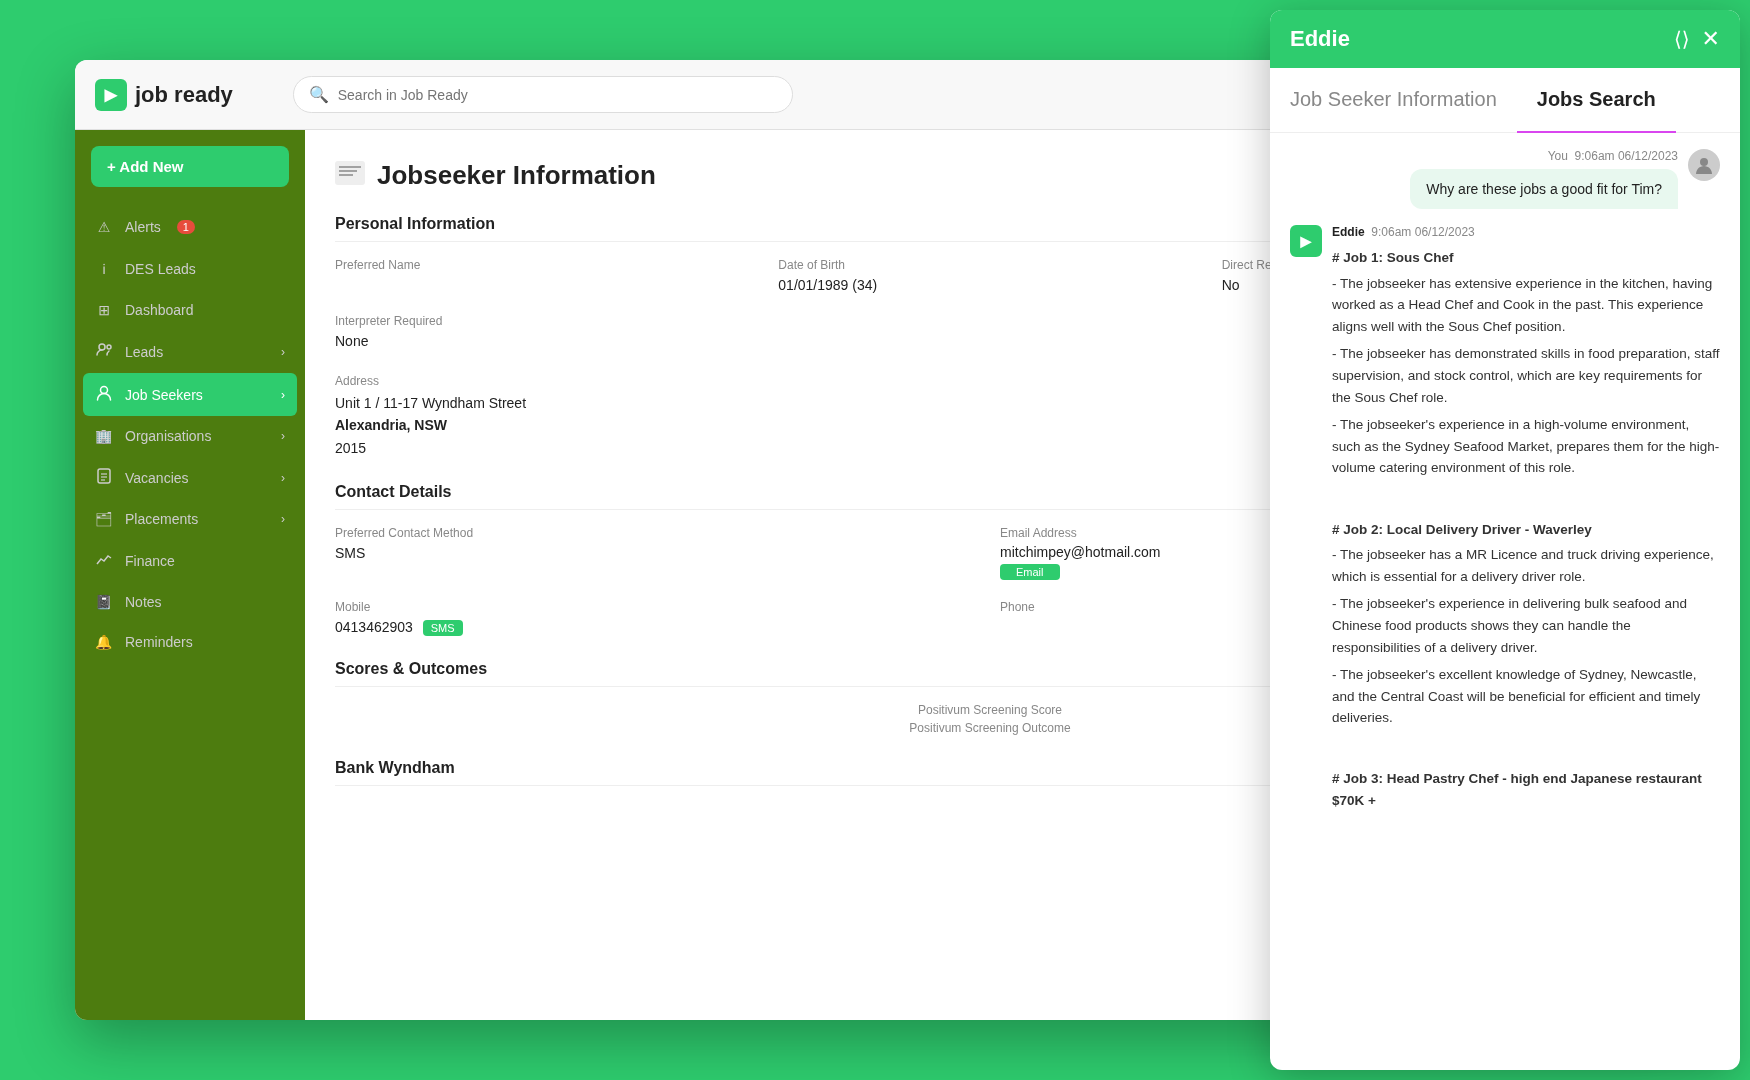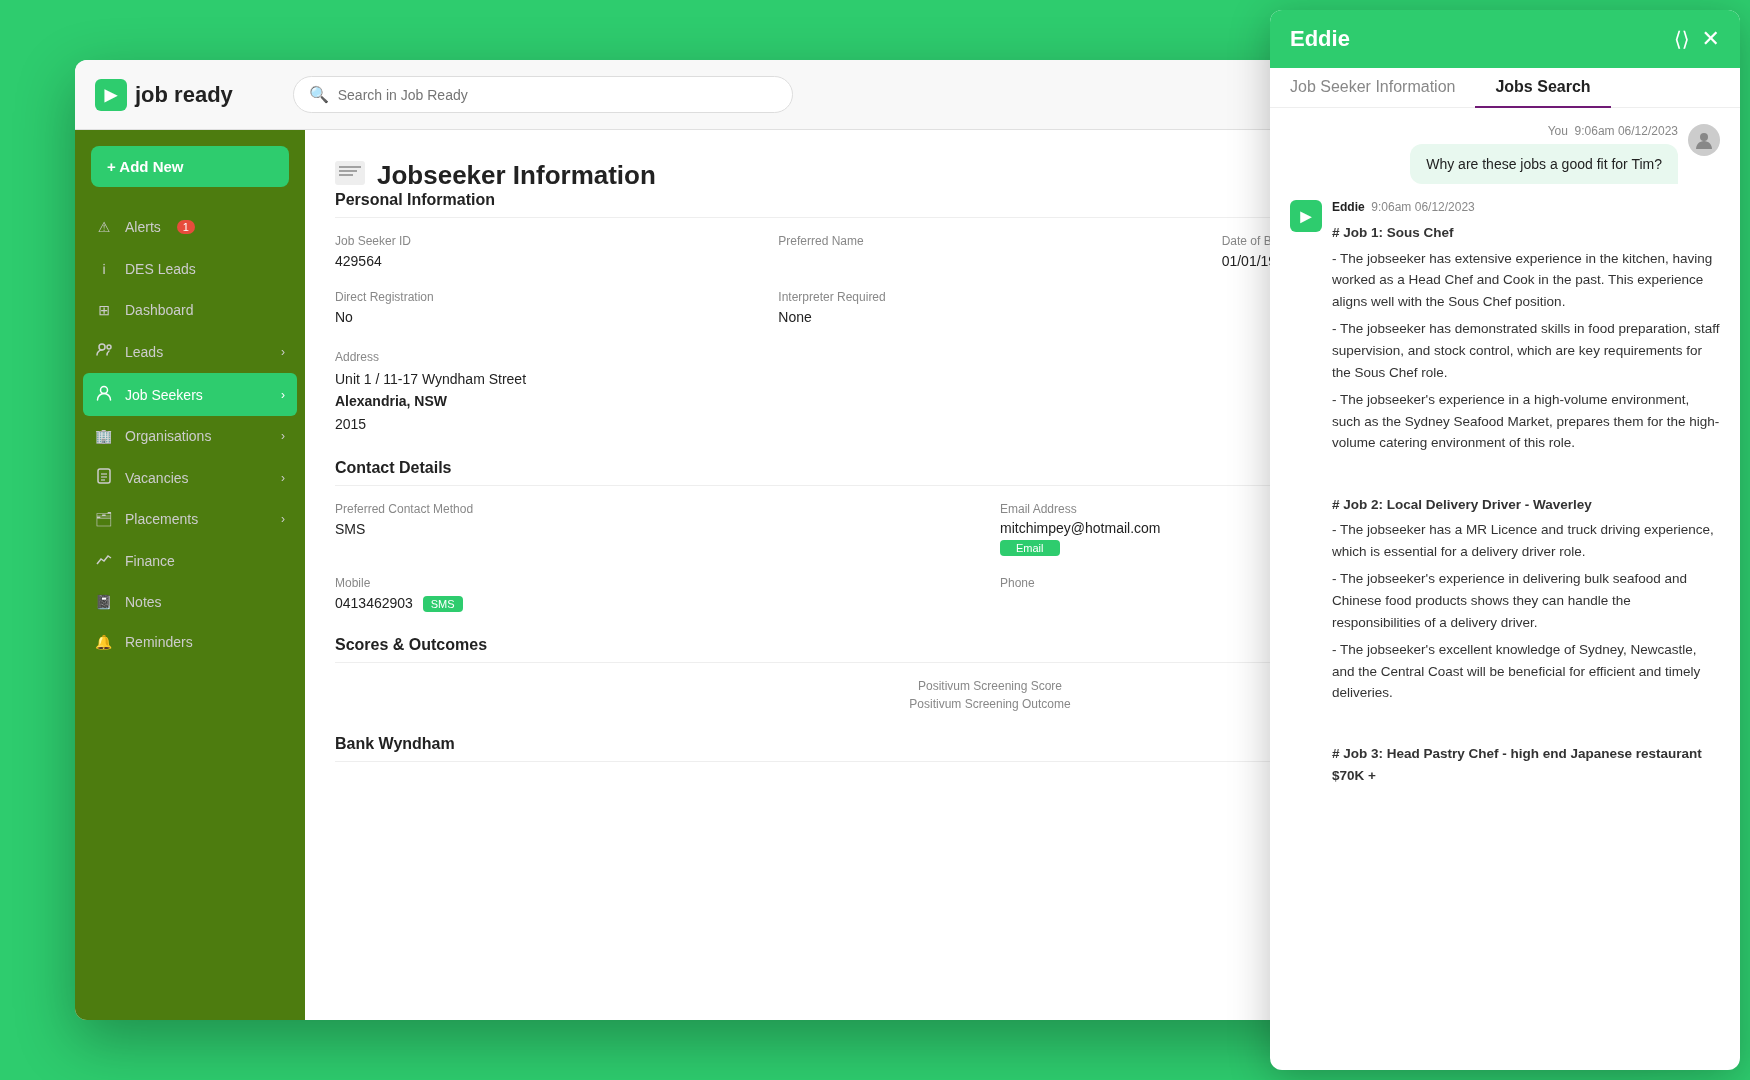--- a/index.html
+++ b/index.html
@@ -150,20 +150,21 @@
       background: white;
       overflow-y: auto;
       padding: 30px;
     }
 
     
     .page-title {
       display: flex;
       align-items: center;
       gap: 12px;
+      margin-bottom: 24px;
     }
     .page-title h1 {
       font-size: 26px;
       font-weight: 700;
       color: #222;
     }
     .title-icon {
       color: #888;
       font-size: 22px;
     }
@@ -286,30 +287,30 @@
       cursor: pointer;
     }
 
     .eddie-tabs {
       display: flex;
       border-bottom: 1px solid #eee;
       background: white;
       flex-shrink: 0;
     }
     .eddie-tab {
-      padding: 10px 20px;
-      font-size: 16px;
+      padding: 20px 20px;
+      font-size: 20px;
       color: #888;
       cursor: pointer;
       border-bottom: 2px solid transparent;
       margin-bottom: -1px;
     }
     .eddie-tab.active {
       color: #222;
-      border-bottom: 2px solid #701a75;
+      border-bottom: 2px solid #d946ef;
       font-weight: 600;
     }
 
     .eddie-messages {
       flex: 1;
       overflow-y: auto;
       padding: 16px 20px;
       display: flex;
       flex-direction: column;
       gap: 16px;
@@ -492,24 +493,20 @@
             <line x1="4" y1="10" x2="22" y2="10" stroke="#888" stroke-width="1.5"></line>
             <line x1="4" y1="14" x2="18" y2="14" stroke="#888" stroke-width="1.5"></line>
           </svg>
         </span>
         <h1>Jobseeker Information</h1>
       </div>
 
       <div class="section-title">Personal Information</div>
       <div class="info-grid">
         <div class="info-field">
-          <label>Job Seeker ID</label>
-          <span class="value">429564</span>
-        </div>
-        <div class="info-field">
           <label>Preferred Name</label>
           <span class="value"></span>
         </div>
         <div class="info-field">
           <label>Date of Birth</label>
           <span class="value">01/01/1989 (34)</span>
         </div>
         <div class="info-field">
           <label>Direct Registration</label>
           <span class="value">No</span>

